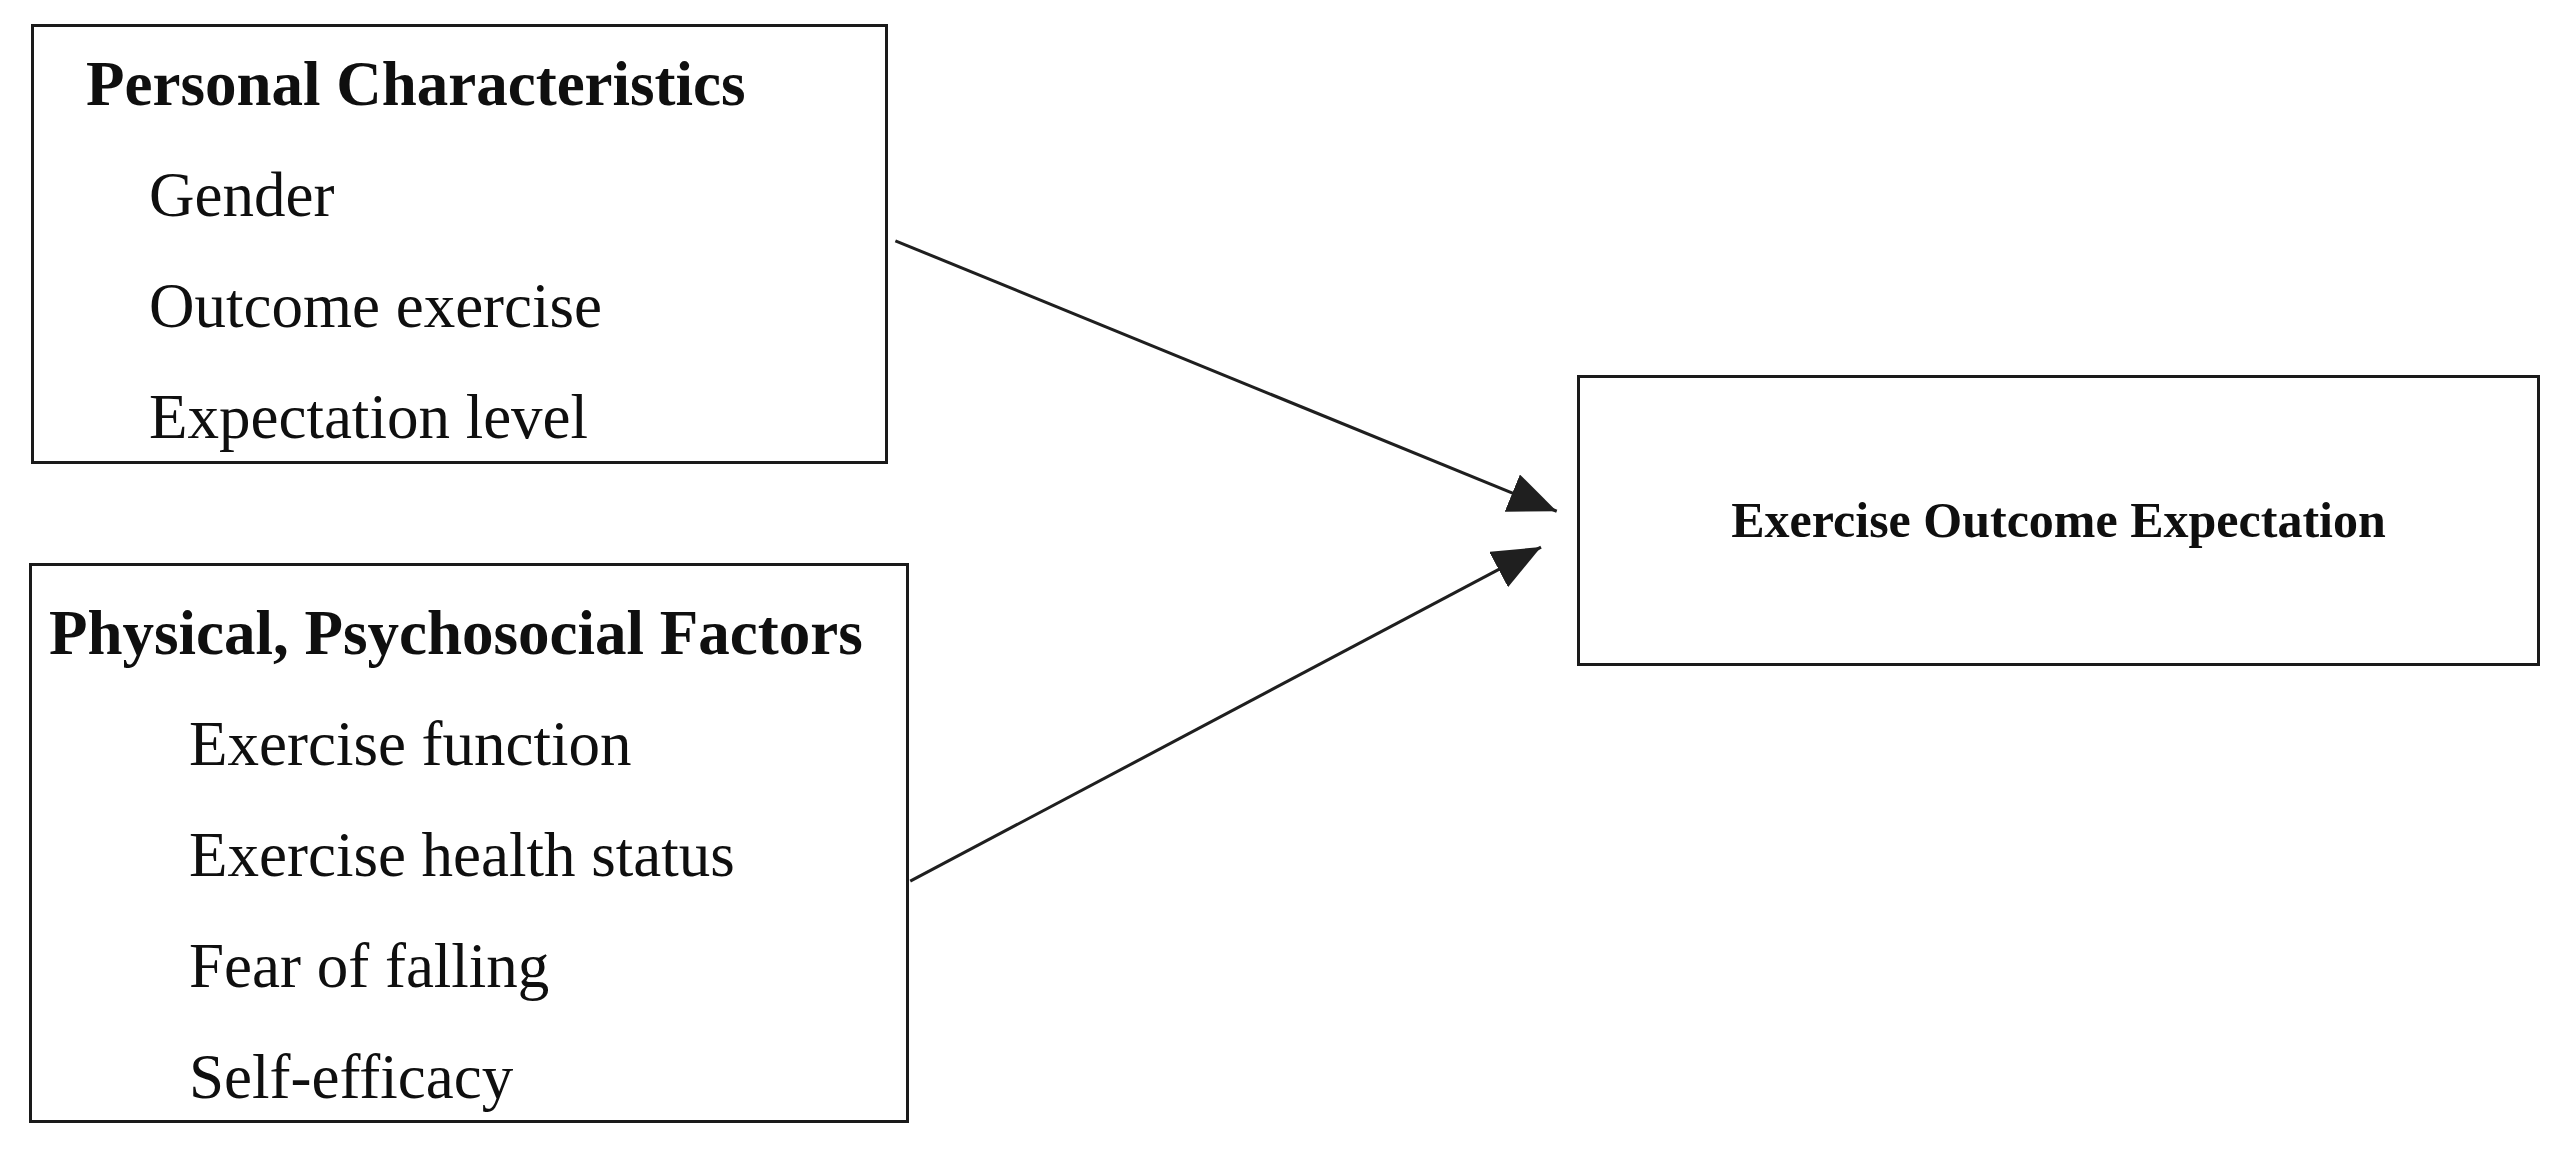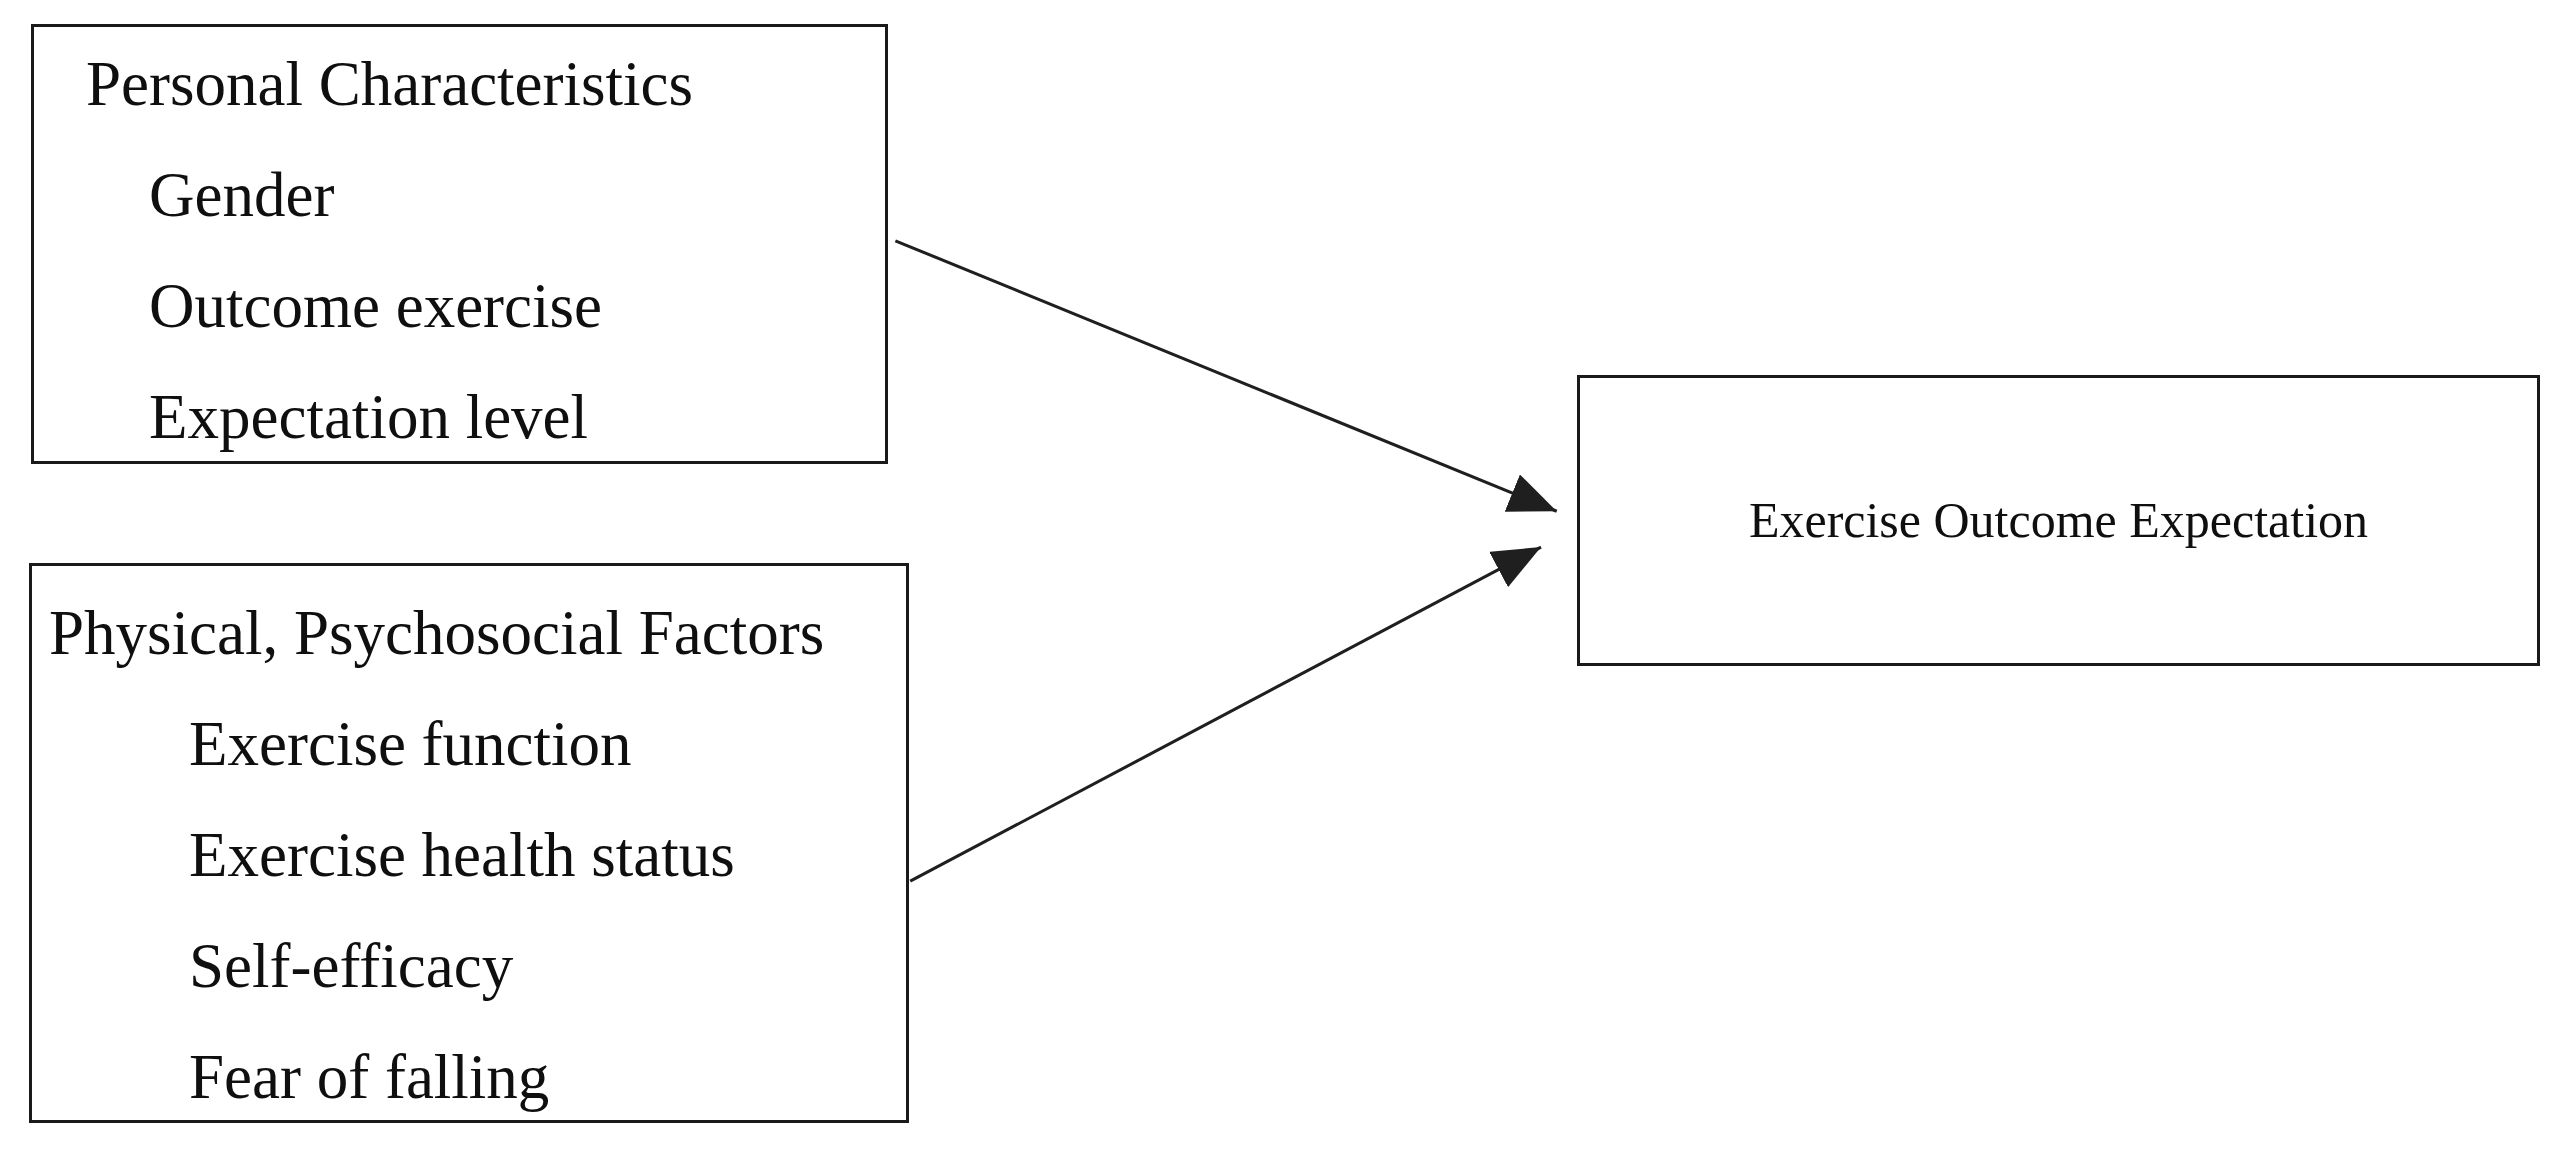--- a/index.html
+++ b/index.html
@@ -53,21 +53,21 @@
     align-items: center;
     justify-content: center;
   }
   .line {
     height: 111px;
     line-height: 111px;
     font-size: 63px;
     white-space: nowrap;
   }
   .box-title {
-    font-weight: 400;
+    font-weight: 700;
   }
   .box-personal .box-title { padding-left: 52px; }
   .box-personal .box-item  { padding-left: 115px; }
   .box-physical .box-title { padding-left: 17px; }
   .box-physical .box-item  { padding-left: 157px; }
   .box-outcome .box-title  {
     font-size: 50px;
     line-height: 63px;
     height: auto;
     padding: 0;
@@ -92,22 +92,22 @@
     <div class="line box-title">Personal Characteristics</div>
     <div class="line box-item">Gender</div>
     <div class="line box-item">Outcome exercise</div>
     <div class="line box-item">Expectation level</div>
   </div>
 
   <div class="model-box box-physical">
     <div class="line box-title">Physical, Psychosocial Factors</div>
     <div class="line box-item">Exercise function</div>
     <div class="line box-item">Exercise health status</div>
+    <div class="line box-item">Fear of falling</div>
     <div class="line box-item">Self-efficacy</div>
-    <div class="line box-item">Fear of falling</div>
   </div>
 
   <div class="model-box box-outcome">
     <div class="box-title">Exercise Outcome Expectation</div>
   </div>
 
 </div>
 
 
 </body></html>

